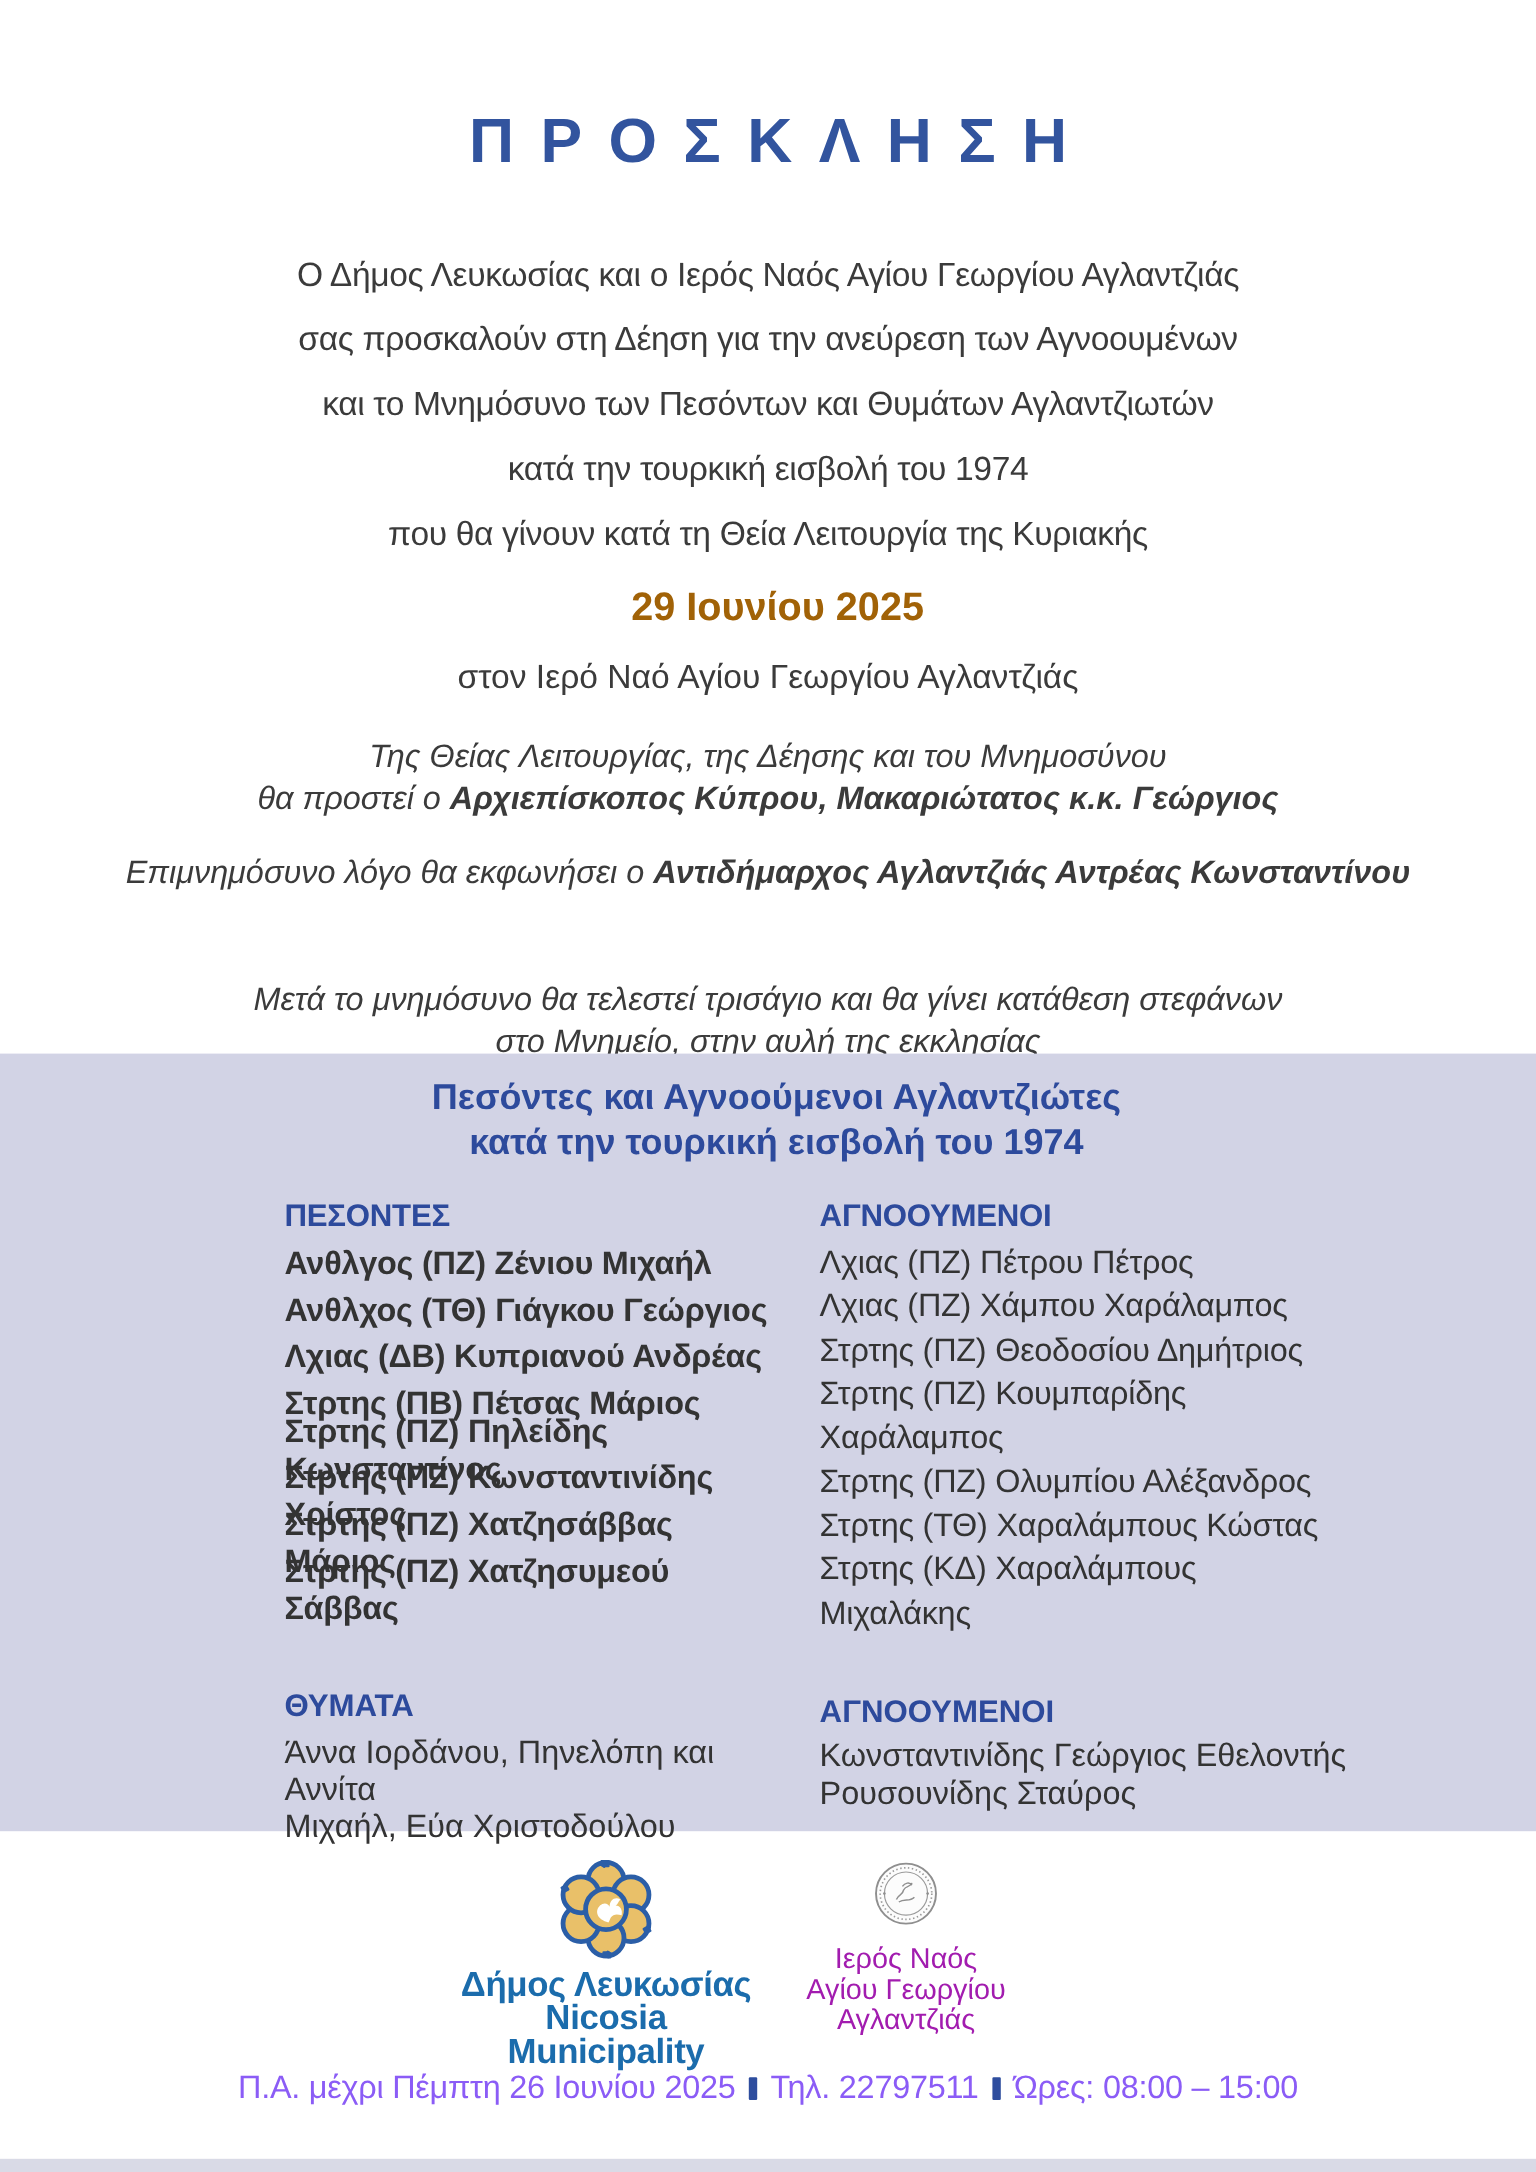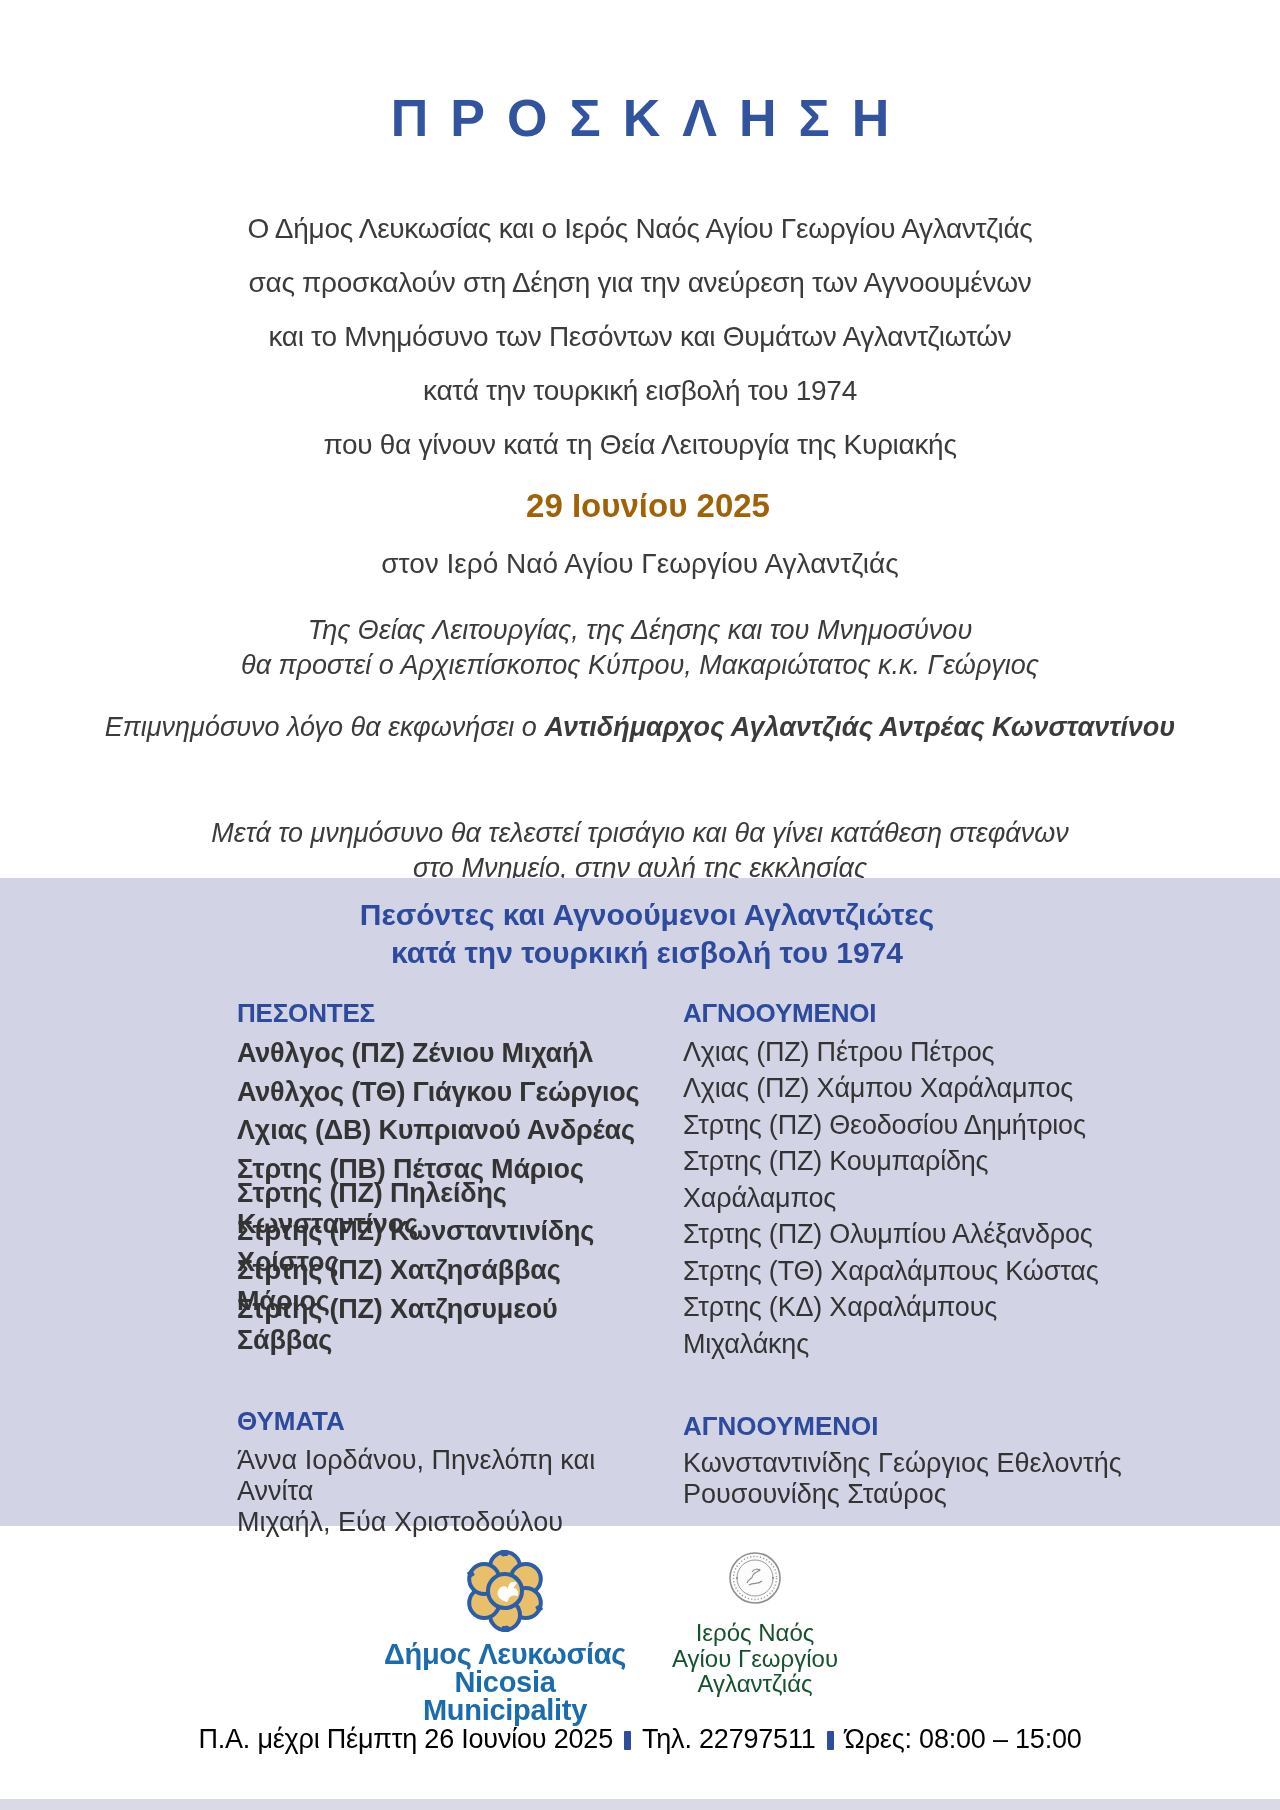--- a/index.html
+++ b/index.html
@@ -24,21 +24,21 @@
 
   
   .intro{top:202px;}
   .intro-line{height:54px;display:flex;align-items:center;justify-content:center;
     font-size:28px;letter-spacing:-0.3px;color:#3b3b3b;}
 
   .date-line{top:487px;font-size:33px;font-weight:bold;color:#a16207;padding-left:16px;}
   .venue-line{top:548px;font-size:28px;color:#3b3b3b;}
 
   .officiate{top:613px;font-size:27px;font-style:italic;line-height:35px;color:#3b3b3b;}
-  .officiate b{font-weight:normal;}
+  .officiate b{font-weight:bold;}
   .eulogy{top:712px;font-size:27px;font-style:italic;color:#3b3b3b;}
   .eulogy b{font-weight:bold;}
   .wreath{top:816px;font-size:27px;font-style:italic;line-height:35px;color:#3b3b3b;}
 
   
   .panel{
     position:absolute;left:0;right:0;top:878px;height:648px;
     background:#d2d3e5;
   }
   .panel-title{top:896px;font-size:30px;font-weight:bold;line-height:38px;color:#2d4a9c;padding-left:14px;}
@@ -55,24 +55,24 @@
   .sub-right{position:absolute;left:683px;width:440px;top:1411px;font-size:27px;color:#333;}
   .sub-lines-left{margin-top:9px;line-height:31px;}
   .sub-lines-right{margin-top:7px;line-height:30.5px;}
 
   
   .muni-block{position:absolute;left:375px;width:260px;top:1550px;text-align:center;}
   .muni-logo{display:block;margin:0 auto;}
   .muni-name{font-size:29px;font-weight:bold;color:#1b6cac;line-height:28px;margin-top:8px;letter-spacing:-0.3px;}
   .church-block{position:absolute;left:645px;width:220px;top:1550px;text-align:center;}
   .church-seal{display:block;margin:0 auto;}
-  .church-name{font-size:24px;color:#14532d;line-height:25.5px;margin-top:14px;}
-
-  
-  .note{top:1724px;font-size:27px;color:#000000;letter-spacing:-0.2px;}
+  .church-name{font-size:24px;color:#a21caf;line-height:25.5px;margin-top:14px;}
+
+  
+  .note{top:1724px;font-size:27px;color:#8b5cf6;letter-spacing:-0.2px;}
   .note .sep{display:inline-block;width:7px;height:19px;background:#2e4d9e;margin:0 11px;vertical-align:-2px;border-radius:1px;}
 
   .page-edge{position:absolute;left:0;right:0;bottom:0;height:11px;background:#d9dae6;}
 </style>
 </head>
 <body>
 
 <div id="page">
 
   <div class="abs center doc-title">ΠΡΟΣΚΛΗΣΗ</div>

